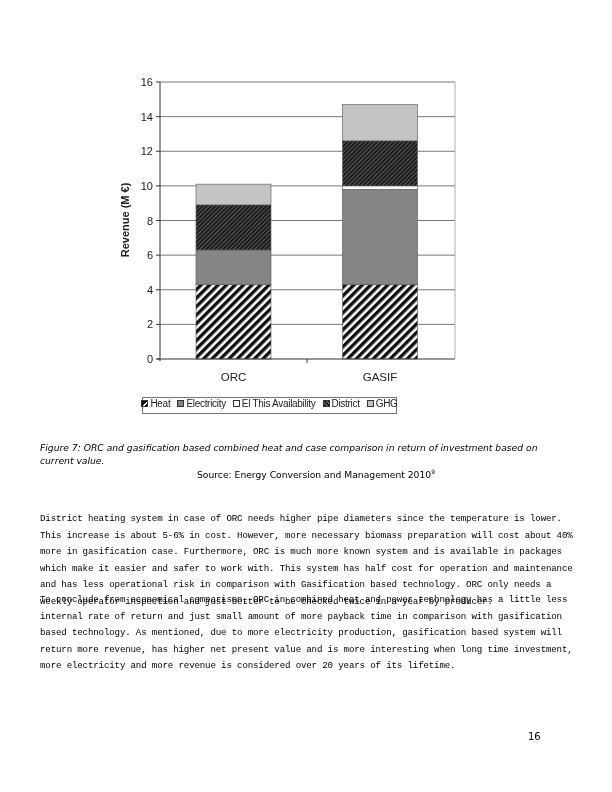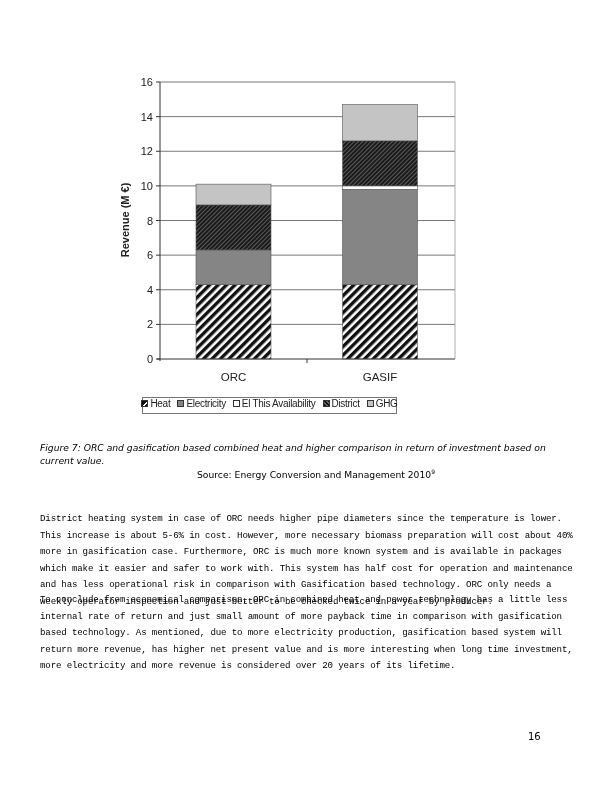--- a/index.html
+++ b/index.html
@@ -109,21 +109,21 @@
     <span class="legend-item">
       <span class="swatch" style="background: repeating-linear-gradient(45deg, #111 0 1.5px, #666 1.5px 3px);"></span>
       <span>District</span>
     </span>
     <span class="legend-item">
       <span class="swatch" style="background:#c4c4c4;"></span>
       <span>GHG</span>
     </span>
   </div>
 
-<div class="caption">Figure 7: ORC and gasification based combined heat and higher comparison in return of investment based on current value.</div>
+<div class="caption">Figure 7: ORC and gasification based combined heat and case comparison in return of investment based on current value.</div>
 <div class="source">
   <span>Source: Energy Conversion and Management 2010</span><sup>9</sup>
 </div>
 
 <div class="para p1">District heating system in case of ORC needs higher pipe diameters since the temperature is lower. This increase is about 5-6% in cost. However, more necessary biomass preparation will cost about 40% more in gasification case.  Furthermore, ORC is much more known system and is available in packages which make it easier and safer to work with. This system has half cost for operation and maintenance and has less operational risk in comparison with Gasification based technology. ORC only needs a weekly operator inspection and just better to be checked twice in a year by producer.</div>
 <div class="para p2">To conclude from economical comparison, ORC in combined heat and power technology has a little less internal rate of return and just small amount of more payback time in comparison with gasification based technology. As mentioned, due to more electricity production, gasification based system will return more revenue, has higher net present value and is more interesting when long time investment, more electricity and more revenue is considered over 20 years of its lifetime.</div>
 
 <div class="page-num">16</div>
 
 </body></html>

